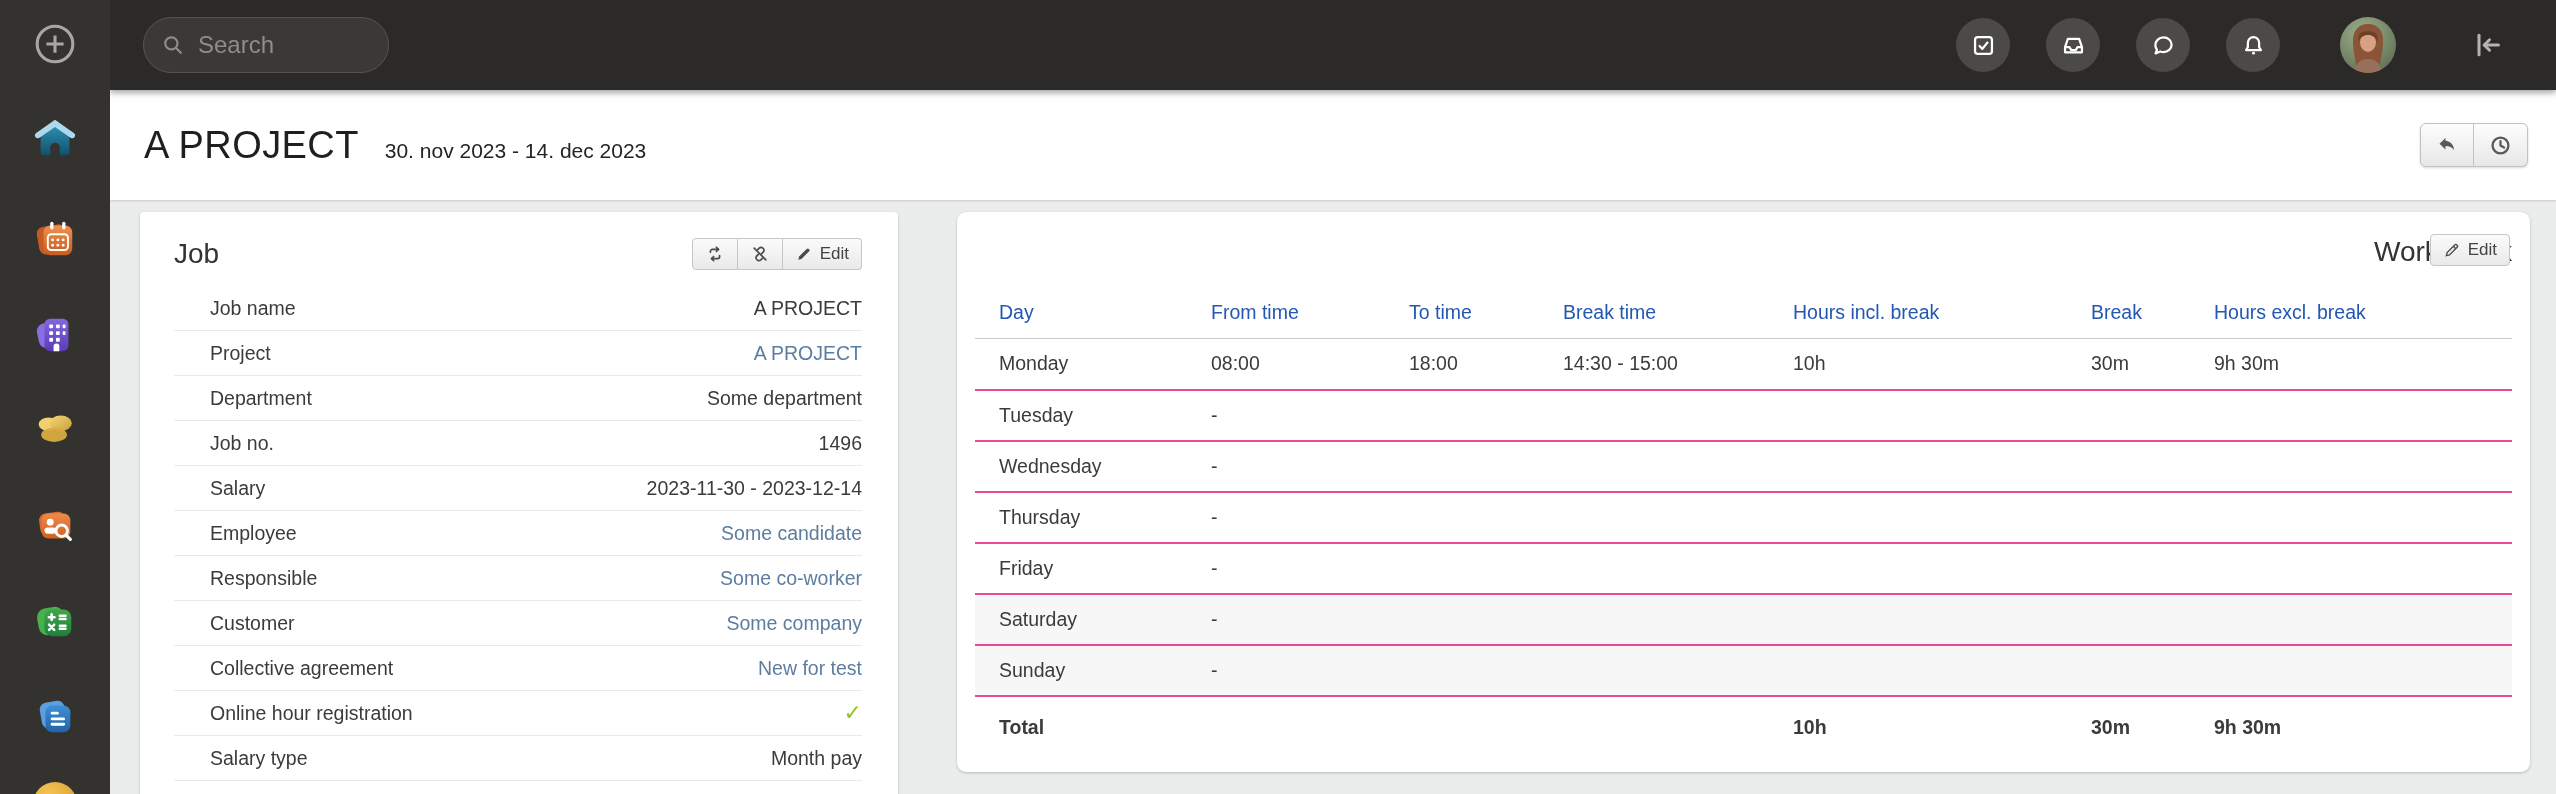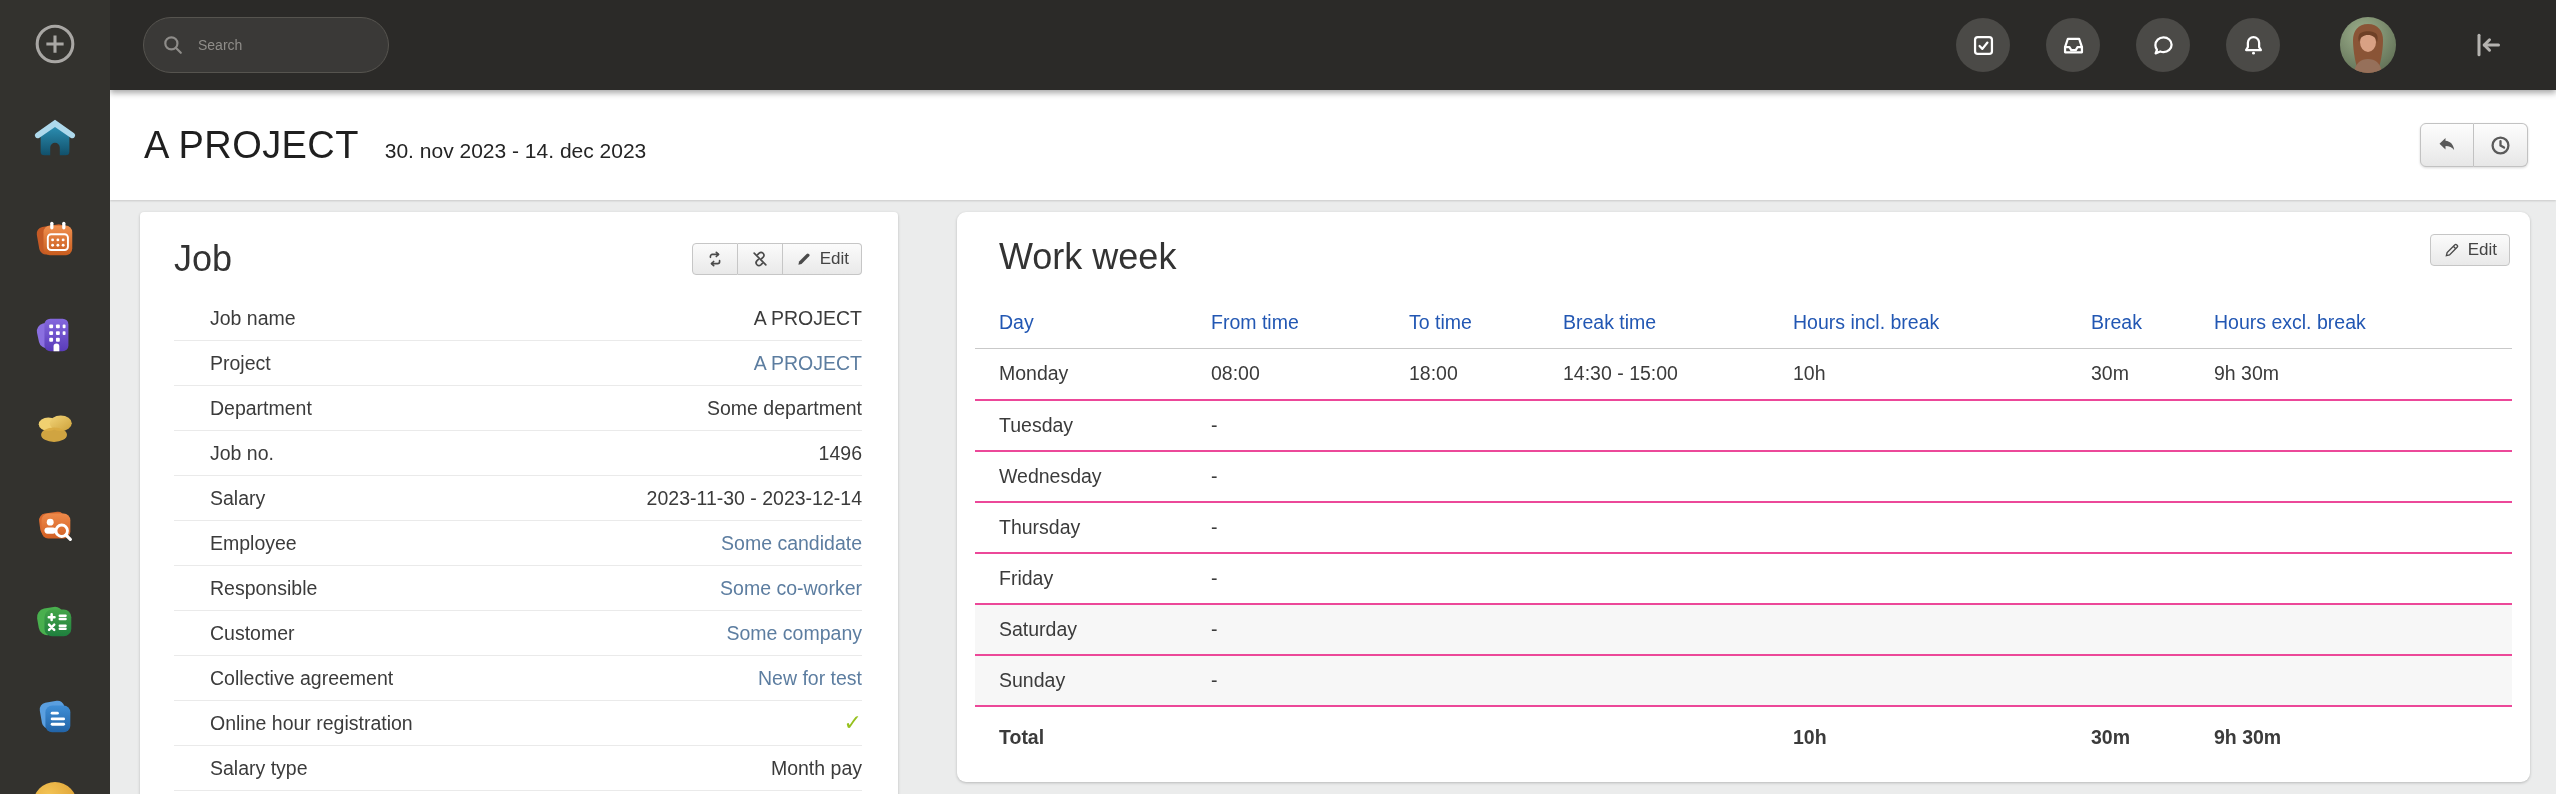--- a/index.html
+++ b/index.html
@@ -11,21 +11,21 @@
   .add-btn { position:absolute; left:32px; top:21px; width:46px; height:46px; cursor:pointer; }
   .nav-item { position:absolute; left:32px; width:46px; height:46px; cursor:pointer; }
   .nav-partial { position:absolute; left:33px; top:782px; width:44px; height:44px; border-radius:50%;
                  background:radial-gradient(circle at 35% 30%, #f4c455, #d5952a); }
 
   
   .topbar { position:absolute; left:110px; right:0; top:0; height:90px; background:#2b2a28;
             box-shadow:0 3px 6px rgba(0,0,0,.35); z-index:9; display:flex; align-items:center; }
   .search-pill { margin-left:33px; width:246px; height:56px; border-radius:28px; background:#3a3937;
                  border:1px solid #56544f; display:flex; align-items:center; padding:0 16px; gap:12px; }
-  .search-pill input { background:transparent; border:none; outline:none; color:#cfcdca; font-size:14px;
+  .search-pill input { background:transparent; border:none; outline:none; color:#cfcdca; font-size:24px;
                        width:150px; font-family:inherit; }
   .search-pill input::placeholder { color:#8f8d89; }
   .topbar-right { margin-left:auto; display:flex; align-items:center; padding-right:46px; }
   .circle-btn { width:54px; height:54px; border-radius:50%; background:#4b4a47; display:flex;
                 align-items:center; justify-content:center; margin-left:36px; cursor:pointer; }
   .avatar { width:56px; height:56px; border-radius:50%; overflow:hidden; margin-left:60px; cursor:pointer; }
   .collapse-btn { margin-left:70px; width:44px; height:44px; display:flex; align-items:center;
                   justify-content:center; cursor:pointer; }
 
   
@@ -41,21 +41,21 @@
           display:flex; align-items:center; justify-content:center; cursor:pointer; }
   .hbtn:first-child { border-radius:6px 0 0 6px; }
   .hbtn:last-child { border-radius:0 6px 6px 0; border-left:none; }
 
   .content { display:flex; gap:59px; padding:12px 26px 0 30px; align-items:flex-start; }
   .card { background:#fff; border-radius:4px; box-shadow:0 1px 3px rgba(0,0,0,.22); }
 
   
   .job-card { width:758px; padding:26px 36px 80px 34px; }
   .card-head { display:flex; align-items:center; justify-content:space-between; margin-bottom:16px; }
-  .card-title { font-size:36px; color:#333; font-weight:400; }
+  .card-title { font-size:28px; color:#333; font-weight:400;text-align:right; }
   .seg-group { display:flex; }
   .seg-btn { height:32px; display:flex; align-items:center; gap:7px; padding:0 12px;
              background:linear-gradient(#fbfbfb,#e9e9e9); border:1px solid #c6c6c6; color:#444;
              font-size:17px; cursor:pointer; font-family:inherit; }
   .seg-btn + .seg-btn { border-left:none; }
   .seg-group .seg-btn:first-child { border-radius:4px 0 0 4px; }
   .seg-group .seg-btn:last-child { border-radius:0 4px 4px 0; }
   .seg-single { border-radius:4px; }
   .jrow { display:flex; justify-content:space-between; align-items:center; min-height:45px;
           border-bottom:1px solid #eaeaea; font-size:19.5px; }

